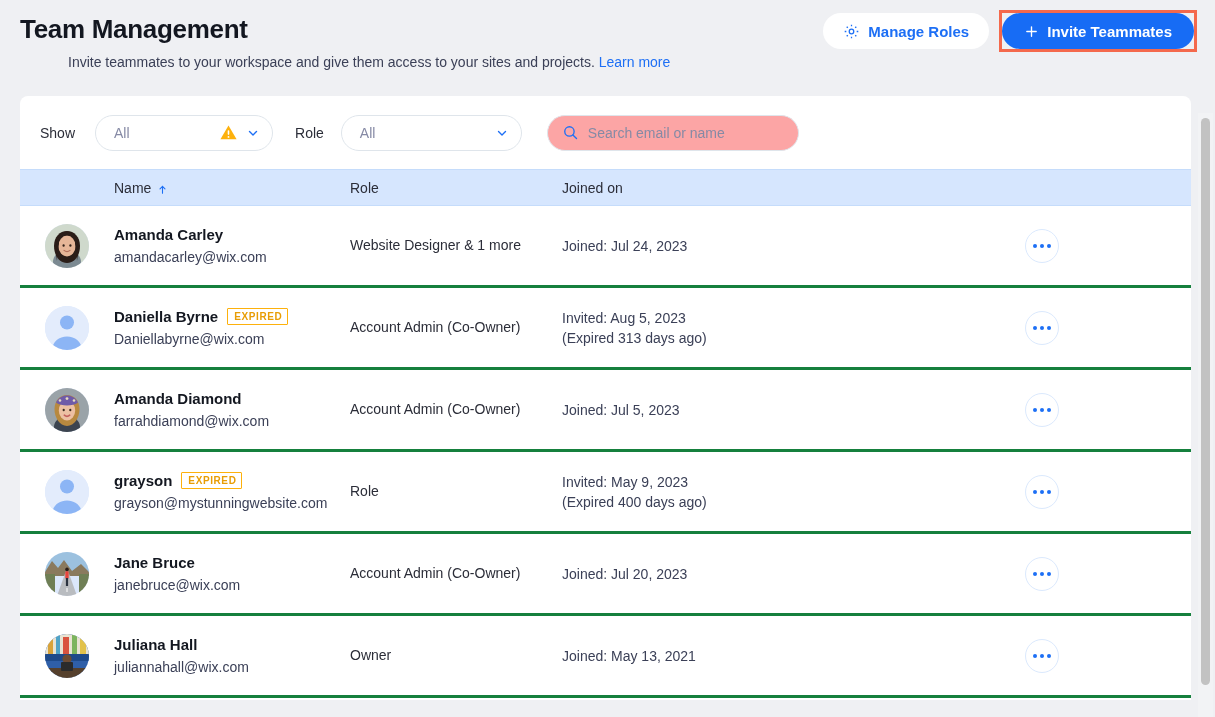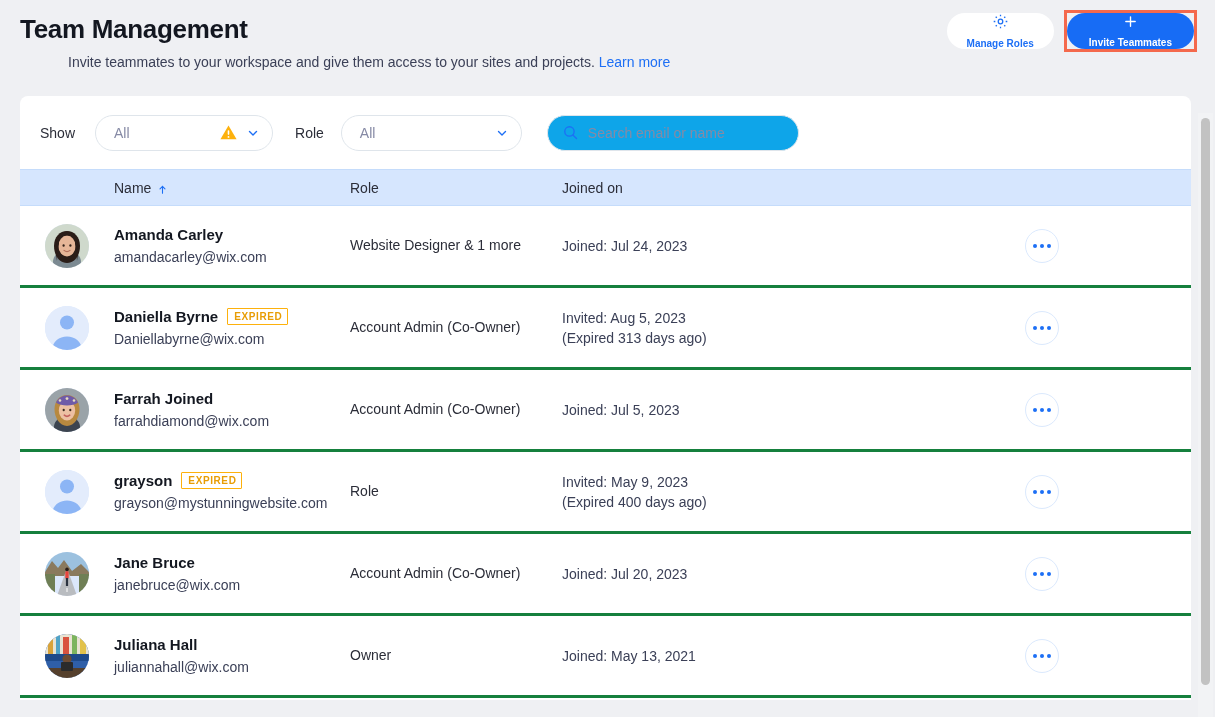--- a/index.html
+++ b/index.html
@@ -55,27 +55,26 @@
     align-items: center;
     gap: 10px;
   }
 
   .btn {
     display: inline-flex;
     align-items: center;
     justify-content: center;
     gap: 8px;
     border-radius: 20px;
-    font-size: 10px;
+    font-size: 15px;
     font-weight: bold;
     cursor: pointer;
     border: none;
     font-family: inherit;
     white-space: nowrap;
-    flex-direction: column;
   }
 
   .btn-secondary {
     background: #ffffff;
     color: #1d6ff5;
     height: 36px;
     padding: 0 20px;
   }
 
   .btn-primary {
@@ -153,21 +152,21 @@
   .chevron { width: 14px; height: 14px; display: block; }
 
   .search-box {
     position: relative;
     display: flex;
     align-items: center;
     width: 252px;
     height: 36px;
     border: 1px solid #dfe5eb;
     border-radius: 18px;
-    background: #0ea5e9;
+    background: #fca5a5;
     padding: 0 14px;
     margin-left: 15px;
     cursor: text;
   }
   .icon-search { width: 17px; height: 17px; display: block; margin-right: 9px; flex: none; }
   .search-input {
     border: none;
     outline: none;
     font-size: 14px;
     color: #2b2d38;
@@ -486,21 +485,21 @@
                 <circle cx="22" cy="10.6" r="1.4" fill="#e8dcc0"></circle>
                 <circle cx="29" cy="12.5" r="1.3" fill="#e8dcc0"></circle>
                 <ellipse cx="18.7" cy="22" rx="1.1" ry="1.3" fill="#3c2a1e"></ellipse>
                 <ellipse cx="25.3" cy="22" rx="1.1" ry="1.3" fill="#3c2a1e"></ellipse>
                 <path d="M19.3 27.2c1.6 1.4 3.8 1.4 5.4 0" stroke="#c4605e" stroke-width="1.6" fill="none" stroke-linecap="round"></path>
               </svg>
             </div>
           </div>
           <div class="name-block">
             <div class="name-line">
-              <span class="member-name">Farrah Joined</span>
+              <span class="member-name">Amanda Diamond</span>
             </div>
             <div class="member-email">farrahdiamond@wix.com</div>
           </div>
         </div>
         <div class="col-role cell-role">Account Admin (Co-Owner)</div>
         <div class="col-joined cell-joined">
           <span class="sub">Joined: Jul 5, 2023</span>
         </div>
         <div class="col-action">
           <button class="more-btn">

